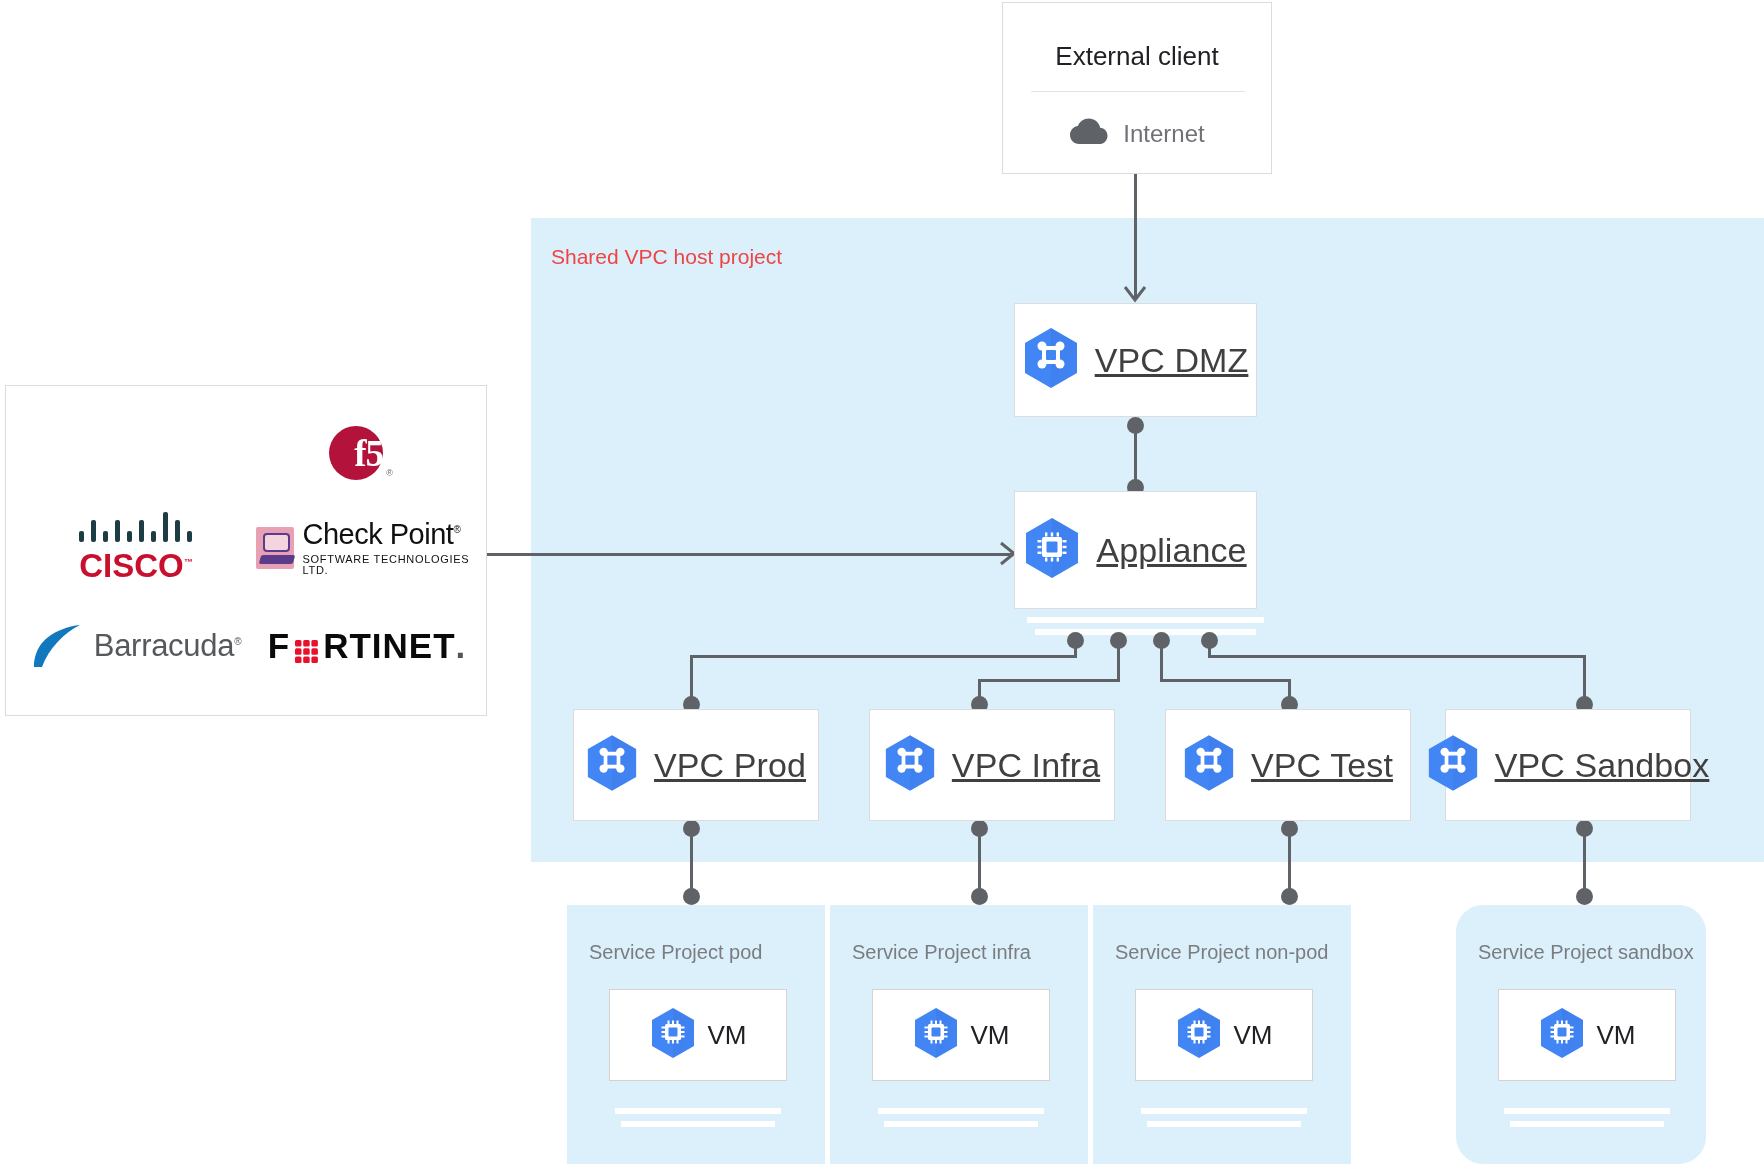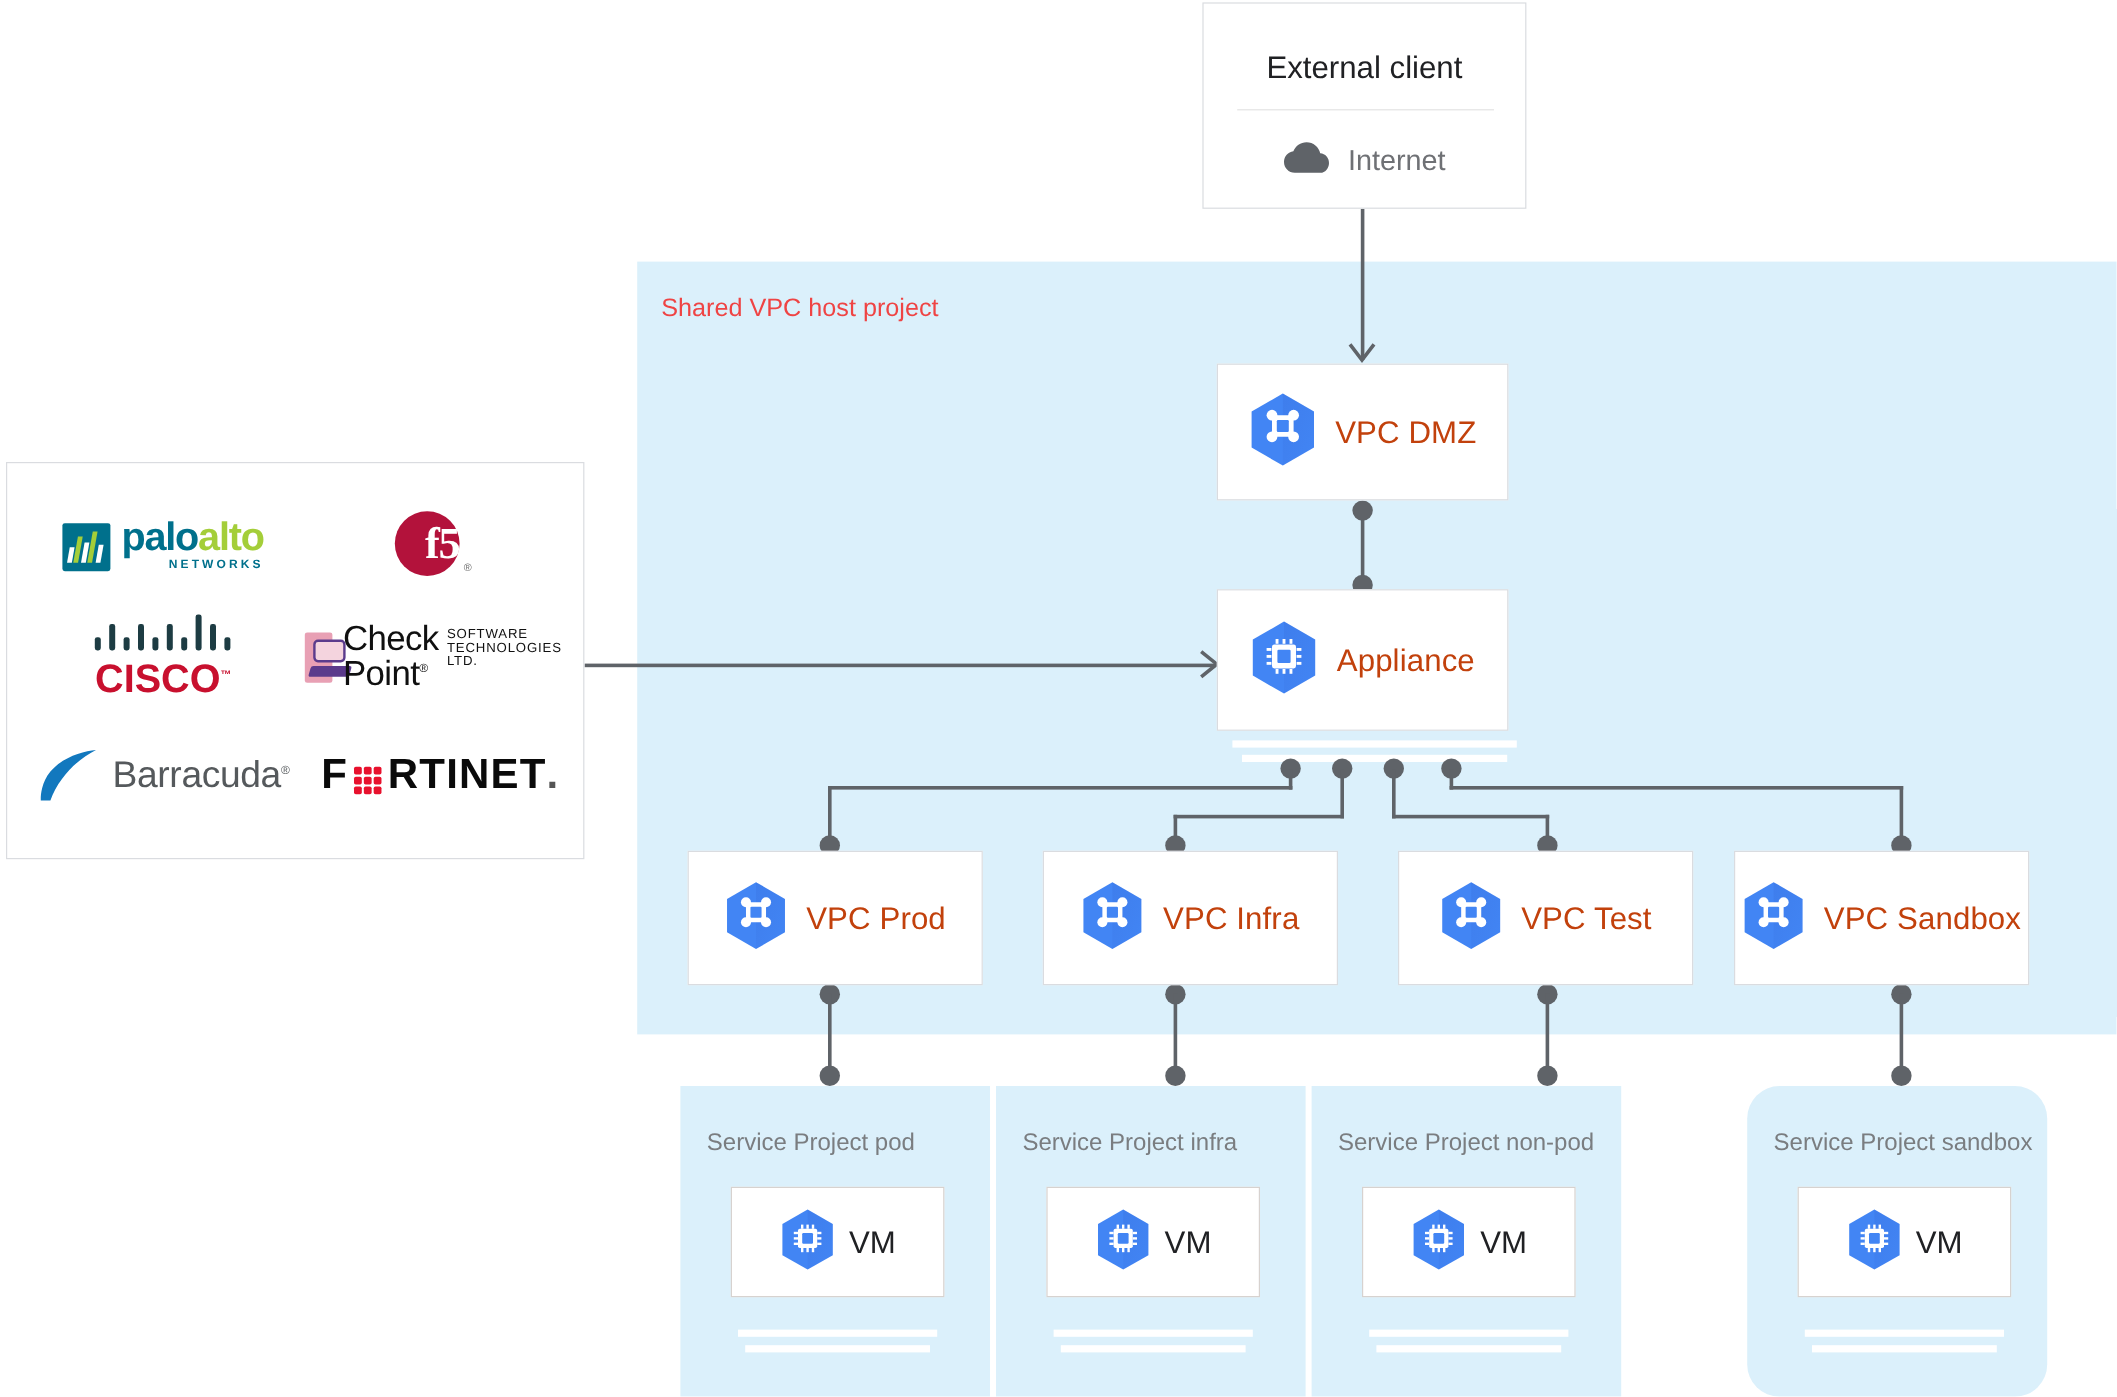--- a/index.html
+++ b/index.html
@@ -24,24 +24,25 @@
     border: 1px solid #dadce0;
     display: flex;
     align-items: center;
     justify-content: center;
   }
   .node-card {
     gap: 16px;
     padding: 0 18px;
   }
   .node-label {
-    font-size: 26px;
-    color: #c2410c;
+    font-size: 34px;
+    color: #404040;
     white-space: nowrap;
     letter-spacing: 0.1px;
+    text-decoration: underline;
   }
 
   
   #shared-vpc {
     position: absolute;
     left: 531px; top: 218px;
     width: 1233px; height: 644px;
     background: #dbf0fb;
   }
   #shared-vpc-label {
@@ -182,21 +183,21 @@
     background: #f4d4de;
   }
   .cp-icon .kb {
     position: absolute;
     left: 4px; top: 28px;
     width: 34px; height: 9px;
     background: #5b3b8c;
     border-radius: 2px;
     transform: skewX(-16deg);
   }
-  .cp-text { display: flex; flex-direction: row; line-height: 1; justify-content: space-between; }
+  .cp-text { display: flex; flex-direction: column; line-height: 1; justify-content: space-between; }
   .cp-main {
     font-size: 29px;
     color: #101010;
     letter-spacing: -0.5px;
     position: relative;
   }
   .cp-main sup { font-size: 10px; vertical-align: super; }
   .cp-sub {
     font-size: 11px;
     color: #101010;
@@ -632,37 +633,20 @@
           <circle cx="19" cy="37" r="4.5"></circle>
             <circle cx="37" cy="37" r="4.5"></circle>
         </g>
       </svg>
     </span>
     <span class="node-label">VPC Sandbox</span>
   </div>
 
   <div id="vendor-panel">
 
-    <div class="logo-slot" style="left:22px; top:22px; width:216px; height:90px;">
-      <div class="pa-wrap">
-        <div class="pa-icon">
-          <i style="left:5px;  height:13px;"></i>
-          <i style="left:11px; height:22px;" class="g"></i>
-          <i style="left:17px; height:17px;"></i>
-          <i style="left:23px; height:26px;" class="g"></i>
-          <i style="left:29px; height:15px;"></i>
-        </div>
-        <div class="pa-text">
-          <div class="pa-main">
-            <span class="a">palo</span><span class="b">alto</span>
-          </div>
-          <div class="pa-sub">NETWORKS</div>
-        </div>
-      </div>
-    </div>
 
     <div class="logo-slot" style="left:250px; top:22px; width:200px; height:90px;">
       <div class="f5-circle">
         <span>f5</span>
         <span class="f5-tm">®</span>
       </div>
     </div>
 
     <div class="logo-slot" style="left:22px; top:112px; width:216px; height:100px;">
       <div class="cisco-wrap">

